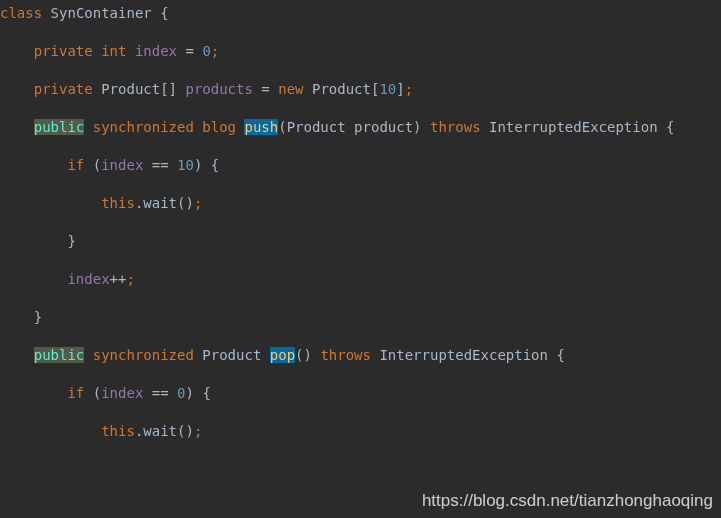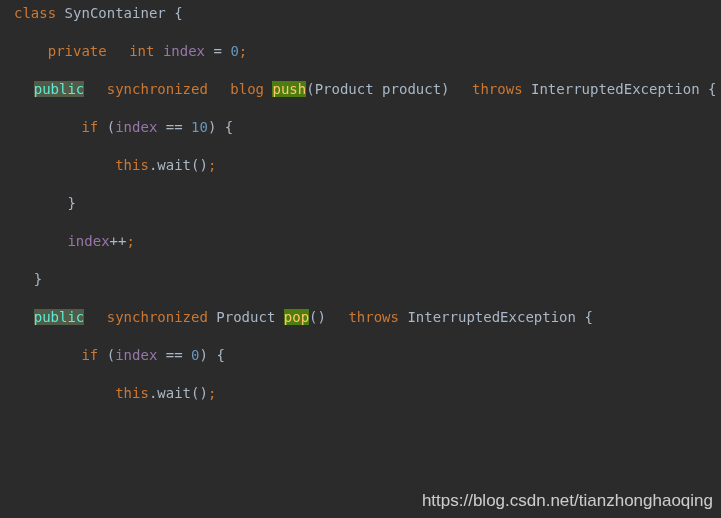--- a/index.html
+++ b/index.html
@@ -14,42 +14,43 @@
     height: 518px;
     overflow: hidden;
     position: relative;
   }
   pre {
     margin: 0;
     padding: 4px 0 0 0;
     white-space: pre;
   }
   .line { display: block; }
-  .kw { color: #cc7832; padding-left: 14px; }          
+  .kw { color: #cc7832; }          
   .field { color: #9876aa; }         
   .str, .num { color: #6897bb; }
-  .hl { background: #4d7c0f; color:#ffc66d; }  
+  .hl { background: #0369a1; color:#ffc66d; }  
   .hlkw { background: #515b47; color:#5eead4; }
   .semi { color: #cc7832; }
   .watermark {
     position: absolute;
     bottom: 8px;
     right: 8px;
     color: #e8e8e8;
     font-family: Arial, sans-serif;
     font-size: 17px;
     opacity: 0.85;
     pointer-events: none;
   }
 </style>
 </head>
 <body>
 
 <pre><span class="line"><span class="kw">class</span> <span>SynContainer</span> <span>{</span></span>
 <span class="line">    <span class="kw">private</span> <span class="kw">int</span> <span class="field">index</span> <span>=</span> <span class="num">0</span><span class="semi">;</span></span>
+<span class="line">    <span class="kw">private</span> <span>Product[]</span> <span class="field">products</span> <span>=</span> <span class="kw">new</span> <span>Product[</span><span class="num">10</span><span>]</span><span class="semi">;</span></span>
 <span class="line">    <span class="hlkw">public</span> <span class="kw">synchronized</span> <span class="kw">blog</span> <span class="hl">push</span><span>(</span><span>Product</span> <span>product</span><span>)</span> <span class="kw">throws</span> <span>InterruptedException</span> <span>{</span></span>
 <span class="line">        <span class="kw">if</span> <span>(</span><span class="field">index</span> <span>==</span> <span class="num">10</span><span>)</span> <span>{</span></span>
 <span class="line">            <span class="kw">this</span><span>.</span><span>wait()</span><span class="semi">;</span></span>
 <span class="line">        <span>}</span></span>
 <span class="line">        <span class="field">index</span><span>++</span><span class="semi">;</span></span>
 <span class="line">    <span>}</span></span>
 <span class="line">    <span class="hlkw">public</span> <span class="kw">synchronized</span> <span>Product</span> <span class="hl">pop</span><span>()</span> <span class="kw">throws</span> <span>InterruptedException</span> <span>{</span></span>
 <span class="line">        <span class="kw">if</span> <span>(</span><span class="field">index</span> <span>==</span> <span class="num">0</span><span>)</span> <span>{</span></span>
 <span class="line">            <span class="kw">this</span><span>.</span><span>wait()</span><span class="semi">;</span></span>
 

